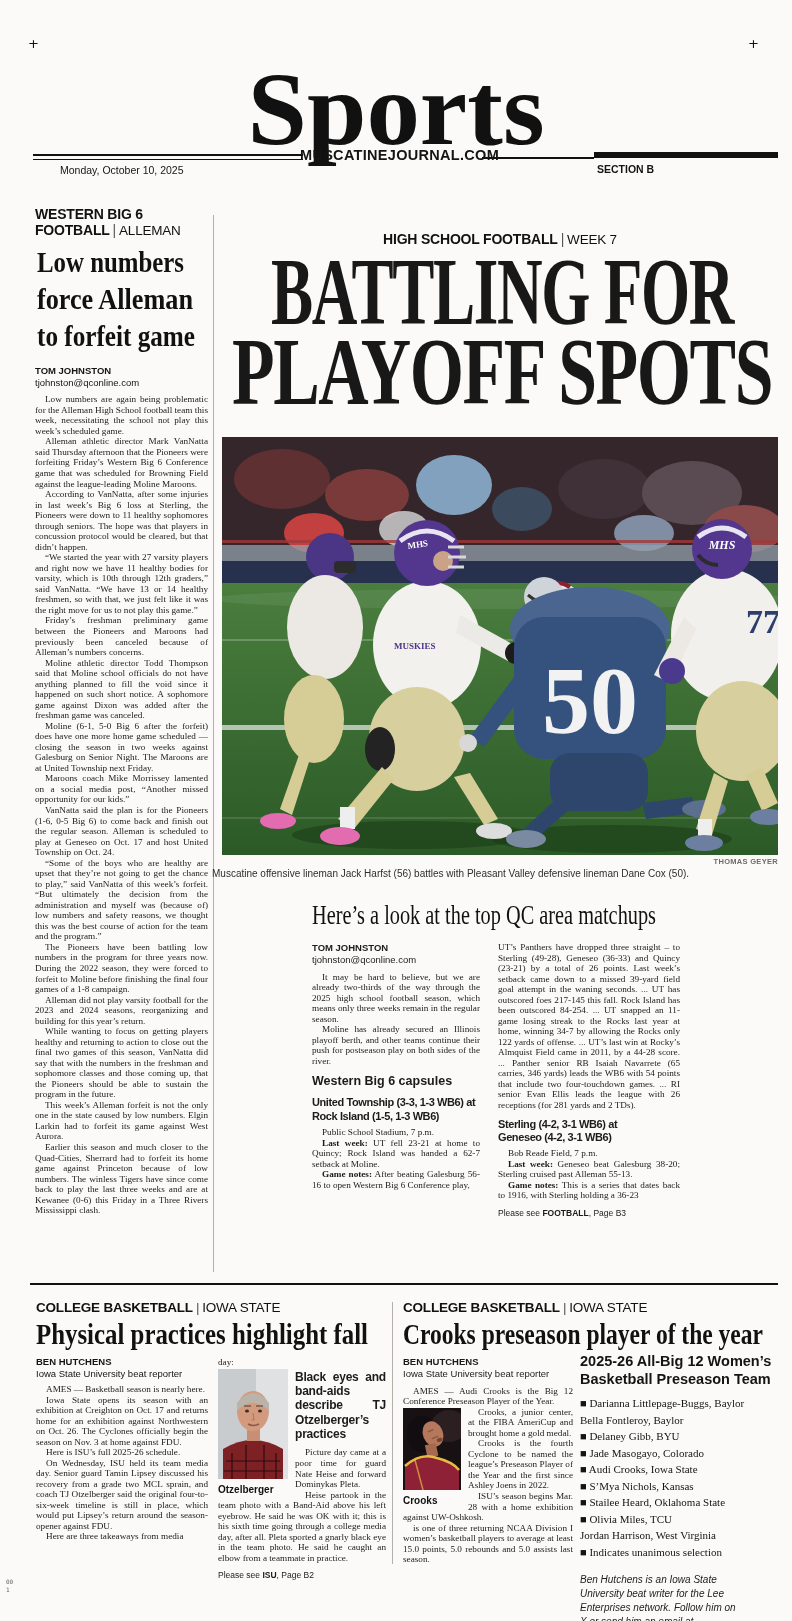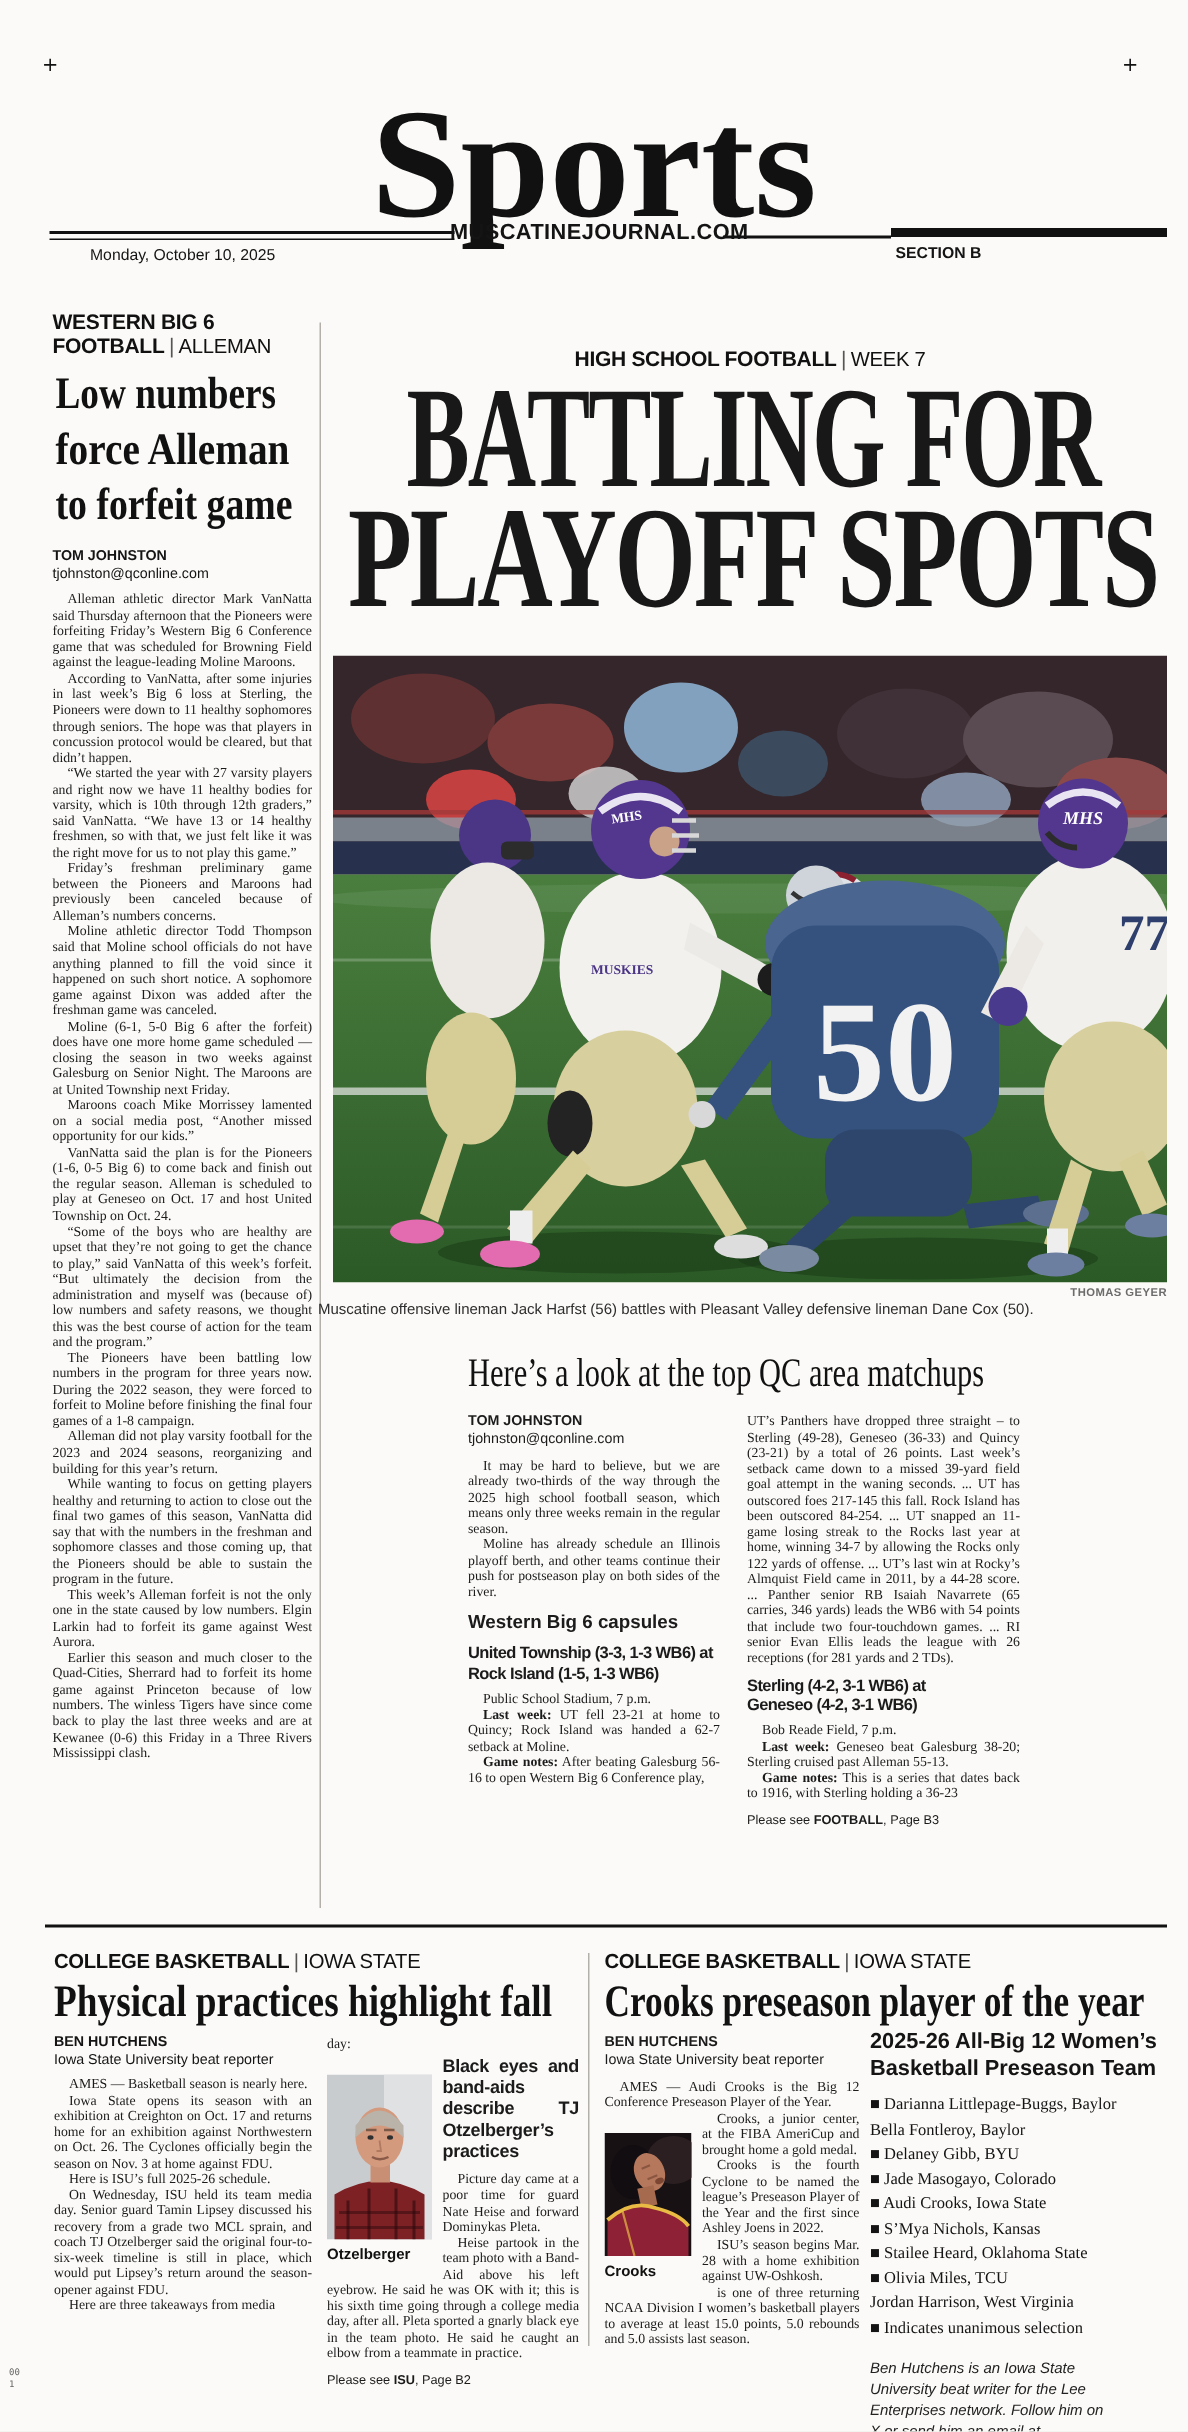--- a/index.html
+++ b/index.html
@@ -37,21 +37,21 @@
             margin:7px 0 4px;white-space:nowrap;}
   .section-head{font:bold 12.5px/1.2 "Liberation Sans",sans-serif;margin:8px 0 2px;}
   .jump{font:8.5px "Liberation Sans",sans-serif;margin-top:7px;}
   .jump b{font-weight:bold;}
   
   .credit{position:absolute;left:222px;top:857px;width:556px;text-align:right;
           font:bold 7.5px "Liberation Sans",sans-serif;color:#6c6c6c;letter-spacing:.3px;}
   .caption{position:absolute;left:212px;top:868px;width:556px;
            font:10px/1.25 "Liberation Sans",sans-serif;color:#2e2e2e;}
   .pcaption{font:bold 10px/1.3 "Liberation Sans",sans-serif;color:#111;margin-top:2px;}
-  .pf{float:left;margin:15px 7px 2px 0;}
+  .pf{float:left;margin:1px 7px 2px 0;}
   .subhead2{font:bold 12px/1.2 "Liberation Sans",sans-serif;letter-spacing:-.2px;margin:2px 0 6px;}
   .team-head{font:bold 14.5px/1.25 "Liberation Sans",sans-serif;margin:0 0 7px;}
   .team-item{font:11px/1.5 "Liberation Serif",serif;}
   .bio{margin-top:13px;width:158px;font:italic 10px/1.38 "Liberation Sans",sans-serif;color:#222;}
   .corner-mark{position:absolute;left:6px;top:1578px;font:6px/1.3 "DejaVu Sans Mono",monospace;color:#666;}
   svg text{font-family:"Liberation Serif",serif;}
   .sans-svg{font-family:"Liberation Sans",sans-serif;}
 </style>
 </head>
 <body>
@@ -80,20 +80,21 @@
     <svg width="173" height="112" viewBox="0 0 173 112" style="margin-top:6px;display:block;">
       <text x="2" y="27" font-size="30" font-weight="bold" fill="#111" textLength="147" lengthAdjust="spacingAndGlyphs">Low numbers</text>
       <text x="2" y="64" font-size="30" font-weight="bold" fill="#111" textLength="156" lengthAdjust="spacingAndGlyphs">force Alleman</text>
       <text x="2" y="101" font-size="30" font-weight="bold" fill="#111" textLength="158" lengthAdjust="spacingAndGlyphs">to forfeit game</text>
     </svg>
     <div style="margin-top:8px;">
       <div class="byline-name">TOM JOHNSTON</div>
       <div class="byline-sub">tjohnston@qconline.com</div>
     </div>
     <div class="bodycopy">
+        <p class="bp">Low numbers are again being problematic for the Alleman High School football team this week, necessitating the school not play this week’s scheduled game.</p>
         <p class="bp">Alleman athletic director Mark VanNatta said Thursday afternoon that the Pioneers were forfeiting Friday’s Western Big 6 Conference game that was scheduled for Browning Field against the league-leading Moline Maroons.</p>
         <p class="bp">According to VanNatta, after some injuries in last week’s Big 6 loss at Sterling, the Pioneers were down to 11 healthy sophomores through seniors. The hope was that players in concussion protocol would be cleared, but that didn’t happen.</p>
         <p class="bp">“We started the year with 27 varsity players and right now we have 11 healthy bodies for varsity, which is 10th through 12th graders,” said VanNatta. “We have 13 or 14 healthy freshmen, so with that, we just felt like it was the right move for us to not play this game.”</p>
         <p class="bp">Friday’s freshman preliminary game between the Pioneers and Maroons had previously been canceled because of Alleman’s numbers concerns.</p>
         <p class="bp">Moline athletic director Todd Thompson said that Moline school officials do not have anything planned to fill the void since it happened on such short notice. A sophomore game against Dixon was added after the freshman game was canceled.</p>
         <p class="bp">Moline (6-1, 5-0 Big 6 after the forfeit) does have one more home game scheduled — closing the season in two weeks against Galesburg on Senior Night. The Maroons are at United Township next Friday.</p>
         <p class="bp">Maroons coach Mike Morrissey lamented on a social media post, “Another missed opportunity for our kids.”</p>
         <p class="bp">VanNatta said the plan is for the Pioneers (1-6, 0-5 Big 6) to come back and finish out the regular season. Alleman is scheduled to play at Geneseo on Oct. 17 and host United Township on Oct. 24.</p>
         <p class="bp">“Some of the boys who are healthy are upset that they’re not going to get the chance to play,” said VanNatta of this week’s forfeit. “But ultimately the decision from the administration and myself was (because of) low numbers and safety reasons, we thought this was the best course of action for the team and the program.”</p>
         <p class="bp">The Pioneers have been battling low numbers in the program for three years now. During the 2022 season, they were forced to forfeit to Moline before finishing the final four games of a 1-8 campaign.</p>
@@ -219,21 +220,21 @@
 
   <svg class="abs" style="left:312px;top:897px;" width="466" height="36" viewBox="0 0 466 36">
     <text x="0" y="27" font-size="27" fill="#111" textLength="344" lengthAdjust="spacingAndGlyphs">Here’s a look at the top QC area matchups</text>
   </svg>
 
   <div class="abs bodycopy" style="left:312px;top:942px;width:168px;">
     <div class="byline-name">TOM JOHNSTON</div>
     <div class="byline-sub">tjohnston@qconline.com</div>
     <div>
         <p class="bp">It may be hard to believe, but we are already two-thirds of the way through the 2025 high school football season, which means only three weeks remain in the regular season.</p>
-        <p class="bp">Moline has already schedule an Illinois playoff berth, and other teams continue their push for postseason play on both sides of the river.</p>
+        <p class="bp">Moline has already secured an Illinois playoff berth, and other teams continue their push for postseason play on both sides of the river.</p>
       </div>
     <div class="section-head">Western Big 6 capsules</div>
     <div class="cap-head">
       <div>United Township (3-3, 1-3 WB6) at</div>
       <div>Rock Island (1-5, 1-3 WB6)</div>
     </div>
     <p class="bp">Public School Stadium, 7 p.m.</p>
     <p class="bp"><b class="lead">Last week:</b> <span>UT fell 23-21 at home to Quincy; Rock Island was handed a 62-7 setback at Moline.</span></p>
     <p class="bp"><b class="lead">Game notes:</b> <span>After beating Galesburg 56-16 to open Western Big 6 Conference play,</span></p>
   </div>

